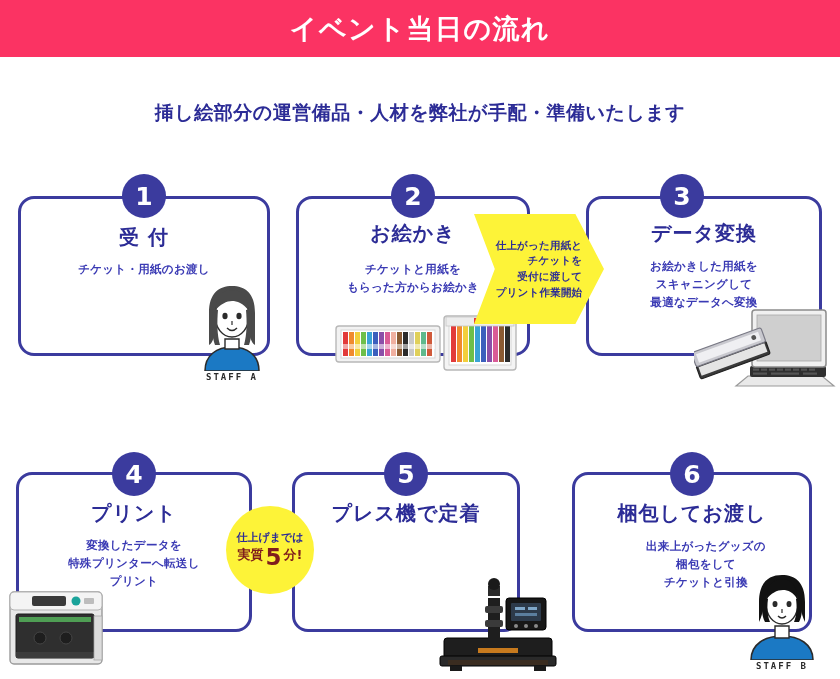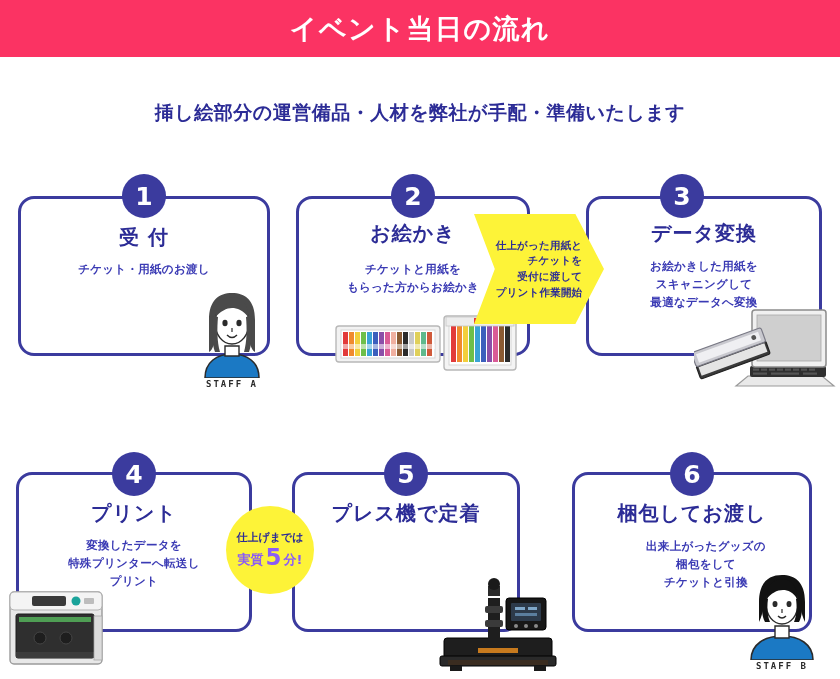--- a/index.html
+++ b/index.html
@@ -130,26 +130,26 @@
     align-items: center;
     justify-content: center;
   }
   .cb-top {
     color: #2c2c96;
     font-size: 11px;
     font-weight: bold;
     line-height: 1.2;
   }
   .cb-main {
-    color: #8b5cf6;
+    color: #7f1d1d;
     font-size: 13px;
     font-weight: bold;
     margin-top: 2px;
     display: flex;
-    align-items: flex-end;
+    align-items: flex-start;
     gap: 2px;
   }
   .cb-main .big { font-size: 23px; line-height: 1; }
 
   
   .illus { position: absolute; z-index: 4; }
 
   
   .staff { width: 86px; }
   .staff svg { display: block; }
@@ -176,21 +176,21 @@
 
   <div class="subtitle">挿し絵部分の運営備品・人材を弊社が手配・準備いたします</div>
 
   <div class="card" style="left:18px; top:196px; width:252px; height:160px;"></div>
   <div class="badge" style="left:122px; top:174px;">1</div>
   <div class="card-title" style="left:18px; top:224px; width:252px;">受 付</div>
   <div class="card-desc" style="left:18px; top:261px; width:252px;">
     <div>チケット・用紙のお渡し</div>
   </div>
 
-  <div class="illus staff" style="left:189px; top:290px;">
+  <div class="illus staff" style="left:189px; top:283px;">
     <svg width="86" height="88" viewBox="0 0 86 88">
 
       <path d="M16 88 C16 72 28 64 43 64 C58 64 70 72 70 88 Z" fill="#1b79c4" stroke="#2b2b2b" stroke-width="1.6"></path>
 
       <path d="M36 56 h14 v10 h-14 z" fill="#ffffff" stroke="#2b2b2b" stroke-width="1.4"></path>
 
       <path d="M20 30 C20 10 30 3 43 3 C56 3 66 10 66 30 L66 62 C62 60 60 52 60 44 L26 44 C26 52 24 60 20 62 Z" fill="#4a4a4a"></path>
 
       <ellipse cx="43" cy="33" rx="17" ry="21" fill="#ffffff" stroke="#2b2b2b" stroke-width="1.5"></ellipse>
 

